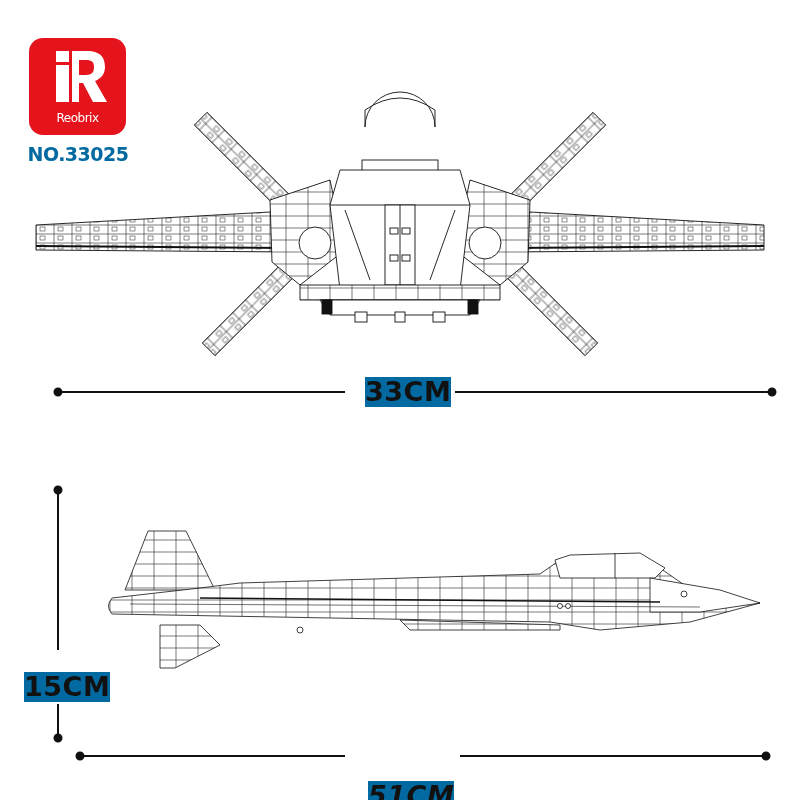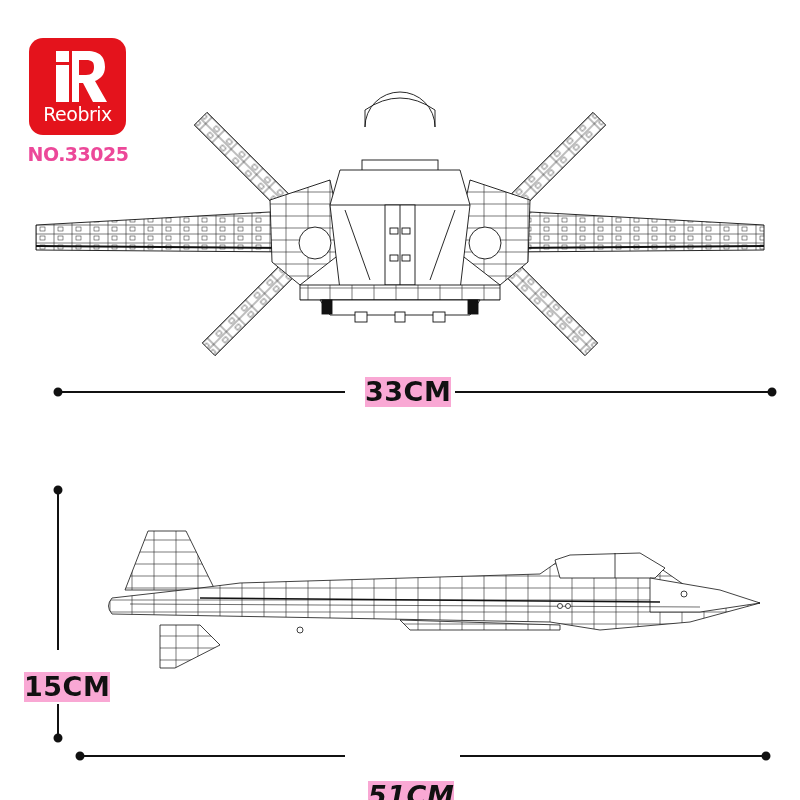--- a/index.html
+++ b/index.html
@@ -1,20 +1,20 @@
 <!DOCTYPE html>
 <html><head>
 <meta charset="utf-8">
 <style>
   html, body { margin: 0; padding: 0; background: #ffffff; }
   body { width: 800px; height: 800px; position: relative; overflow: hidden; font-family: "Liberation Sans", sans-serif; }
   .logo { position: absolute; left: 29px; top: 38px; width: 97px; height: 97px; border-radius: 14px; }
-  .logo-text { position: absolute; left: 0; right: 0; bottom: 10px; text-align: center; color: #fff; font-family: "DejaVu Sans", sans-serif; font-size: 19px; letter-spacing: -0.5px; }
-  .model-no { position: absolute; left: 22px; top: 143px; width: 112px; text-align: center; font-family: "DejaVu Sans", sans-serif; font-weight: bold; font-size: 19px; color: #ec4899; letter-spacing: -0.5px; }
-  .dim-label { position: absolute; font-family: "DejaVu Sans", sans-serif; font-weight: bold; color: #111; font-size: 27px; letter-spacing: 0.5px; background: #f9a8d4; line-height: 30px; }
+  .logo-text { position: absolute; left: 0; right: 0; bottom: 10px; text-align: center; color: #fff; font-family: "DejaVu Sans", sans-serif; font-size: 12px; letter-spacing: -0.5px; }
+  .model-no { position: absolute; left: 22px; top: 143px; width: 112px; text-align: center; font-family: "DejaVu Sans", sans-serif; font-weight: bold; font-size: 19px; color: #0369a1; letter-spacing: -0.5px; }
+  .dim-label { position: absolute; font-family: "DejaVu Sans", sans-serif; font-weight: bold; color: #111; font-size: 27px; letter-spacing: 0.5px; background: #0369a1; line-height: 30px; }
   svg.full { position: absolute; left: 0; top: 0; }
 </style>
 </head>
 <body>
 
 <div class="logo" style="background:#E4131C;">
   <svg width="97" height="97" viewBox="0 0 97 97" style="position:absolute;left:0;top:0;">
 
     <rect x="27" y="13" width="13" height="11" fill="#fff"></rect>
 

